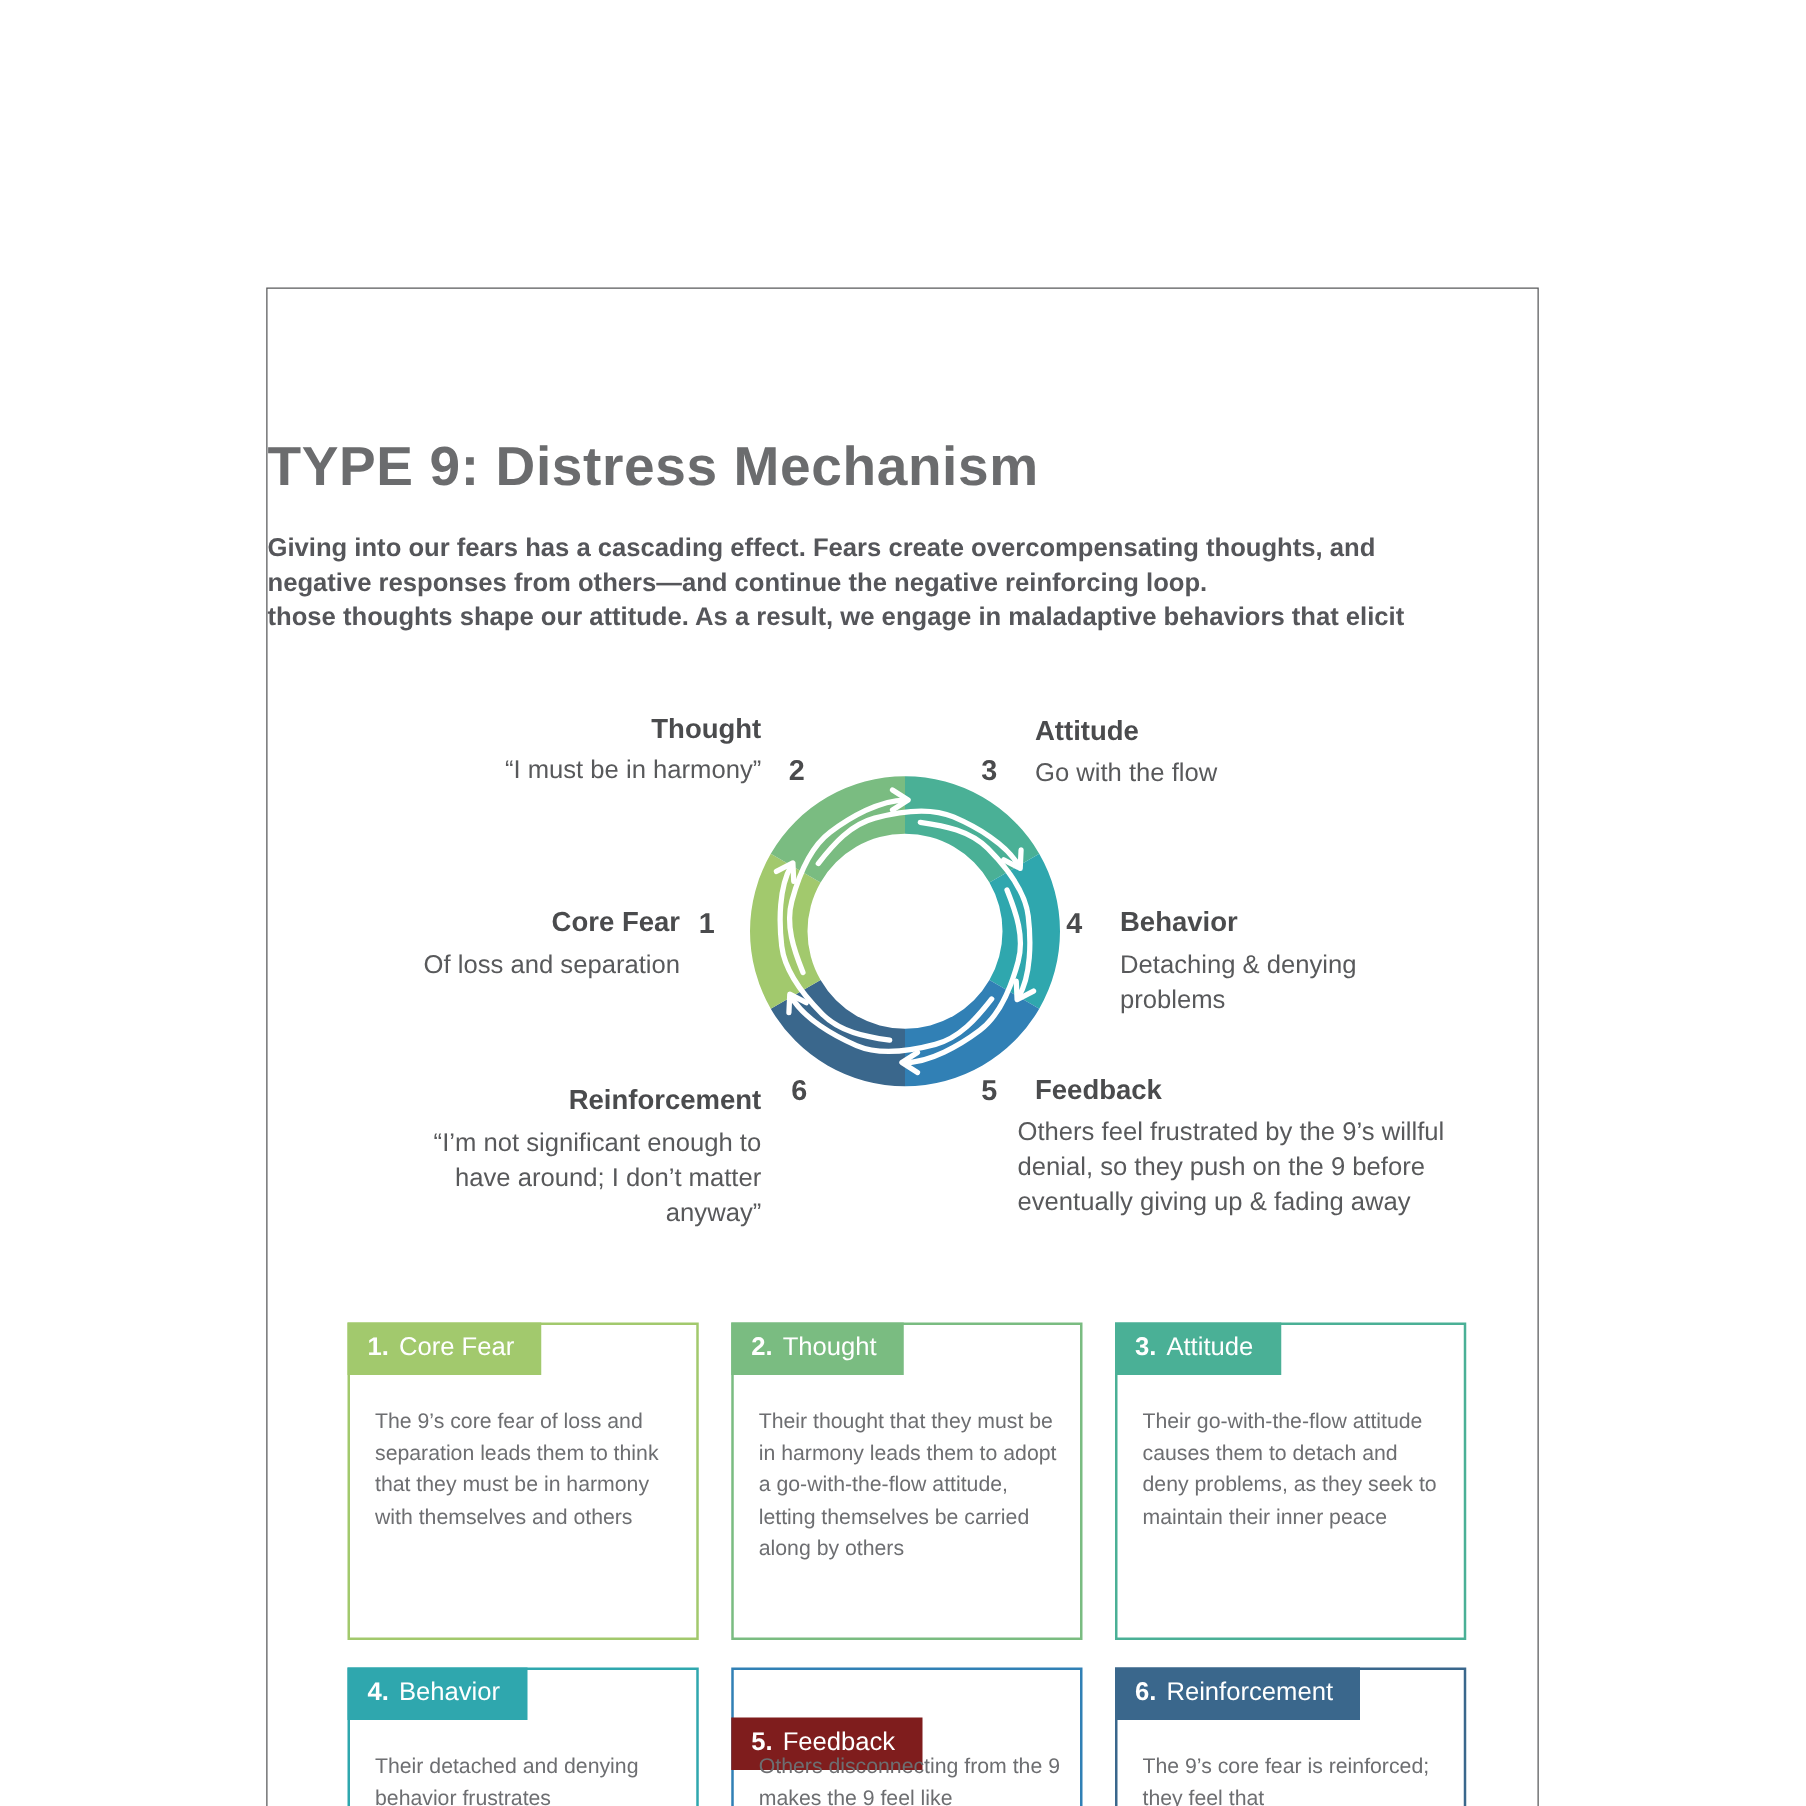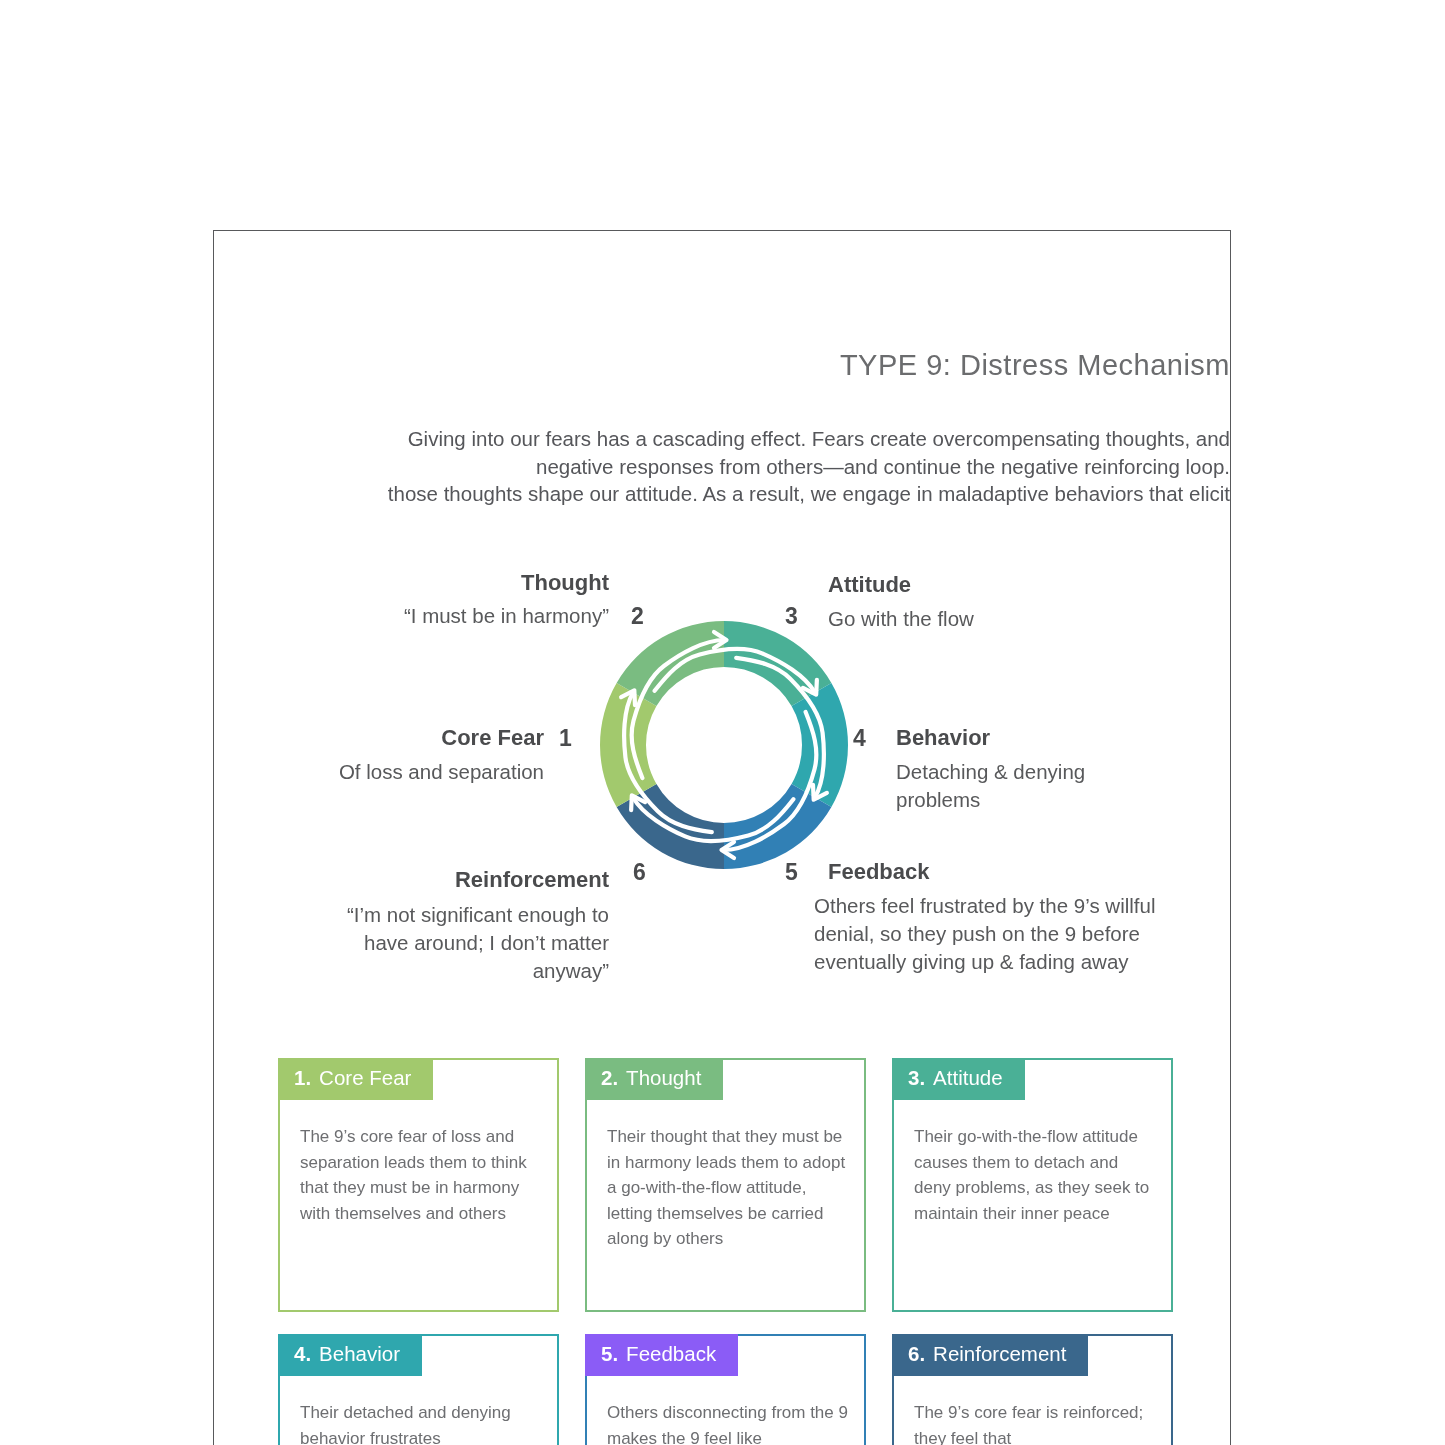--- a/index.html
+++ b/index.html
@@ -7,26 +7,26 @@
     width:1445px; height:1445px; background:#ffffff;
     font-family:"Liberation Sans", sans-serif;
     position:relative;
   }
   .page {
     position:absolute; left:213px; top:230px; width:1018px; height:1360px;
     border:1.5px solid #58595b; background:#fff; box-sizing:border-box;
   }
   .abs { position:absolute; }
   .title {
-    top:118px; left:0; width:100%; text-align:right;
-    font-size:29px; font-weight:400; color:#6b6c6e; letter-spacing:.5px;
+    top:118px; left:0; width:100%; text-align:left;
+    font-size:44px; font-weight:700; color:#6b6c6e; letter-spacing:.5px;
   }
   .intro {
-    top:194px; left:0; width:100%; text-align:right;
-    font-size:20.5px; line-height:27.5px; color:#55565a;
+    top:194px; left:0; width:100%; text-align:left;
+    font-size:20.5px; line-height:27.5px; color:#55565a;font-weight:bold;
   }
   .dg-label { font-weight:bold; font-size:22px; color:#4a4b4d; }
   .dg-sub   { font-size:20.5px; color:#58595b; line-height:28px; }
   .dg-num   { font-weight:bold; font-size:23px; color:#4a4b4d; }
   .ra { text-align:right; }
   .donut { position:absolute; left:380px; top:384px; }
   .arrow-arc, .arrow-head {
     fill:none; stroke:#fff; stroke-width:4.2;
     stroke-linecap:round; stroke-linejoin:round;
   }
@@ -139,21 +139,21 @@
   </div>
 
   <div class="card" style="top: 1103px; left: 64px; border-color: rgb(47, 167, 174);">
     <div class="tab" style="background-color: rgb(47, 167, 174);">
       <span class="tab-num">4.</span><span>Behavior</span>
     </div>
     <div class="card-body">Their detached and denying behavior frustrates</div>
   </div>
 
   <div class="card" style="top: 1103px; left: 371px; border-color: rgb(49, 128, 181);">
-    <div class="tab" style="background-color: #8b5cf6;">
+    <div class="tab" style="background-color: #7f1d1d; margin-top: 40px;">
       <span class="tab-num">5.</span><span>Feedback</span>
     </div>
     <div class="card-body">Others disconnecting from the 9 makes the 9 feel like</div>
   </div>
 
   <div class="card" style="top: 1103px; left: 678px; border-color: rgb(58, 103, 140);">
     <div class="tab" style="background-color: rgb(58, 103, 140);">
       <span class="tab-num">6.</span><span>Reinforcement</span>
     </div>
     <div class="card-body">The 9’s core fear is reinforced; they feel that</div>

